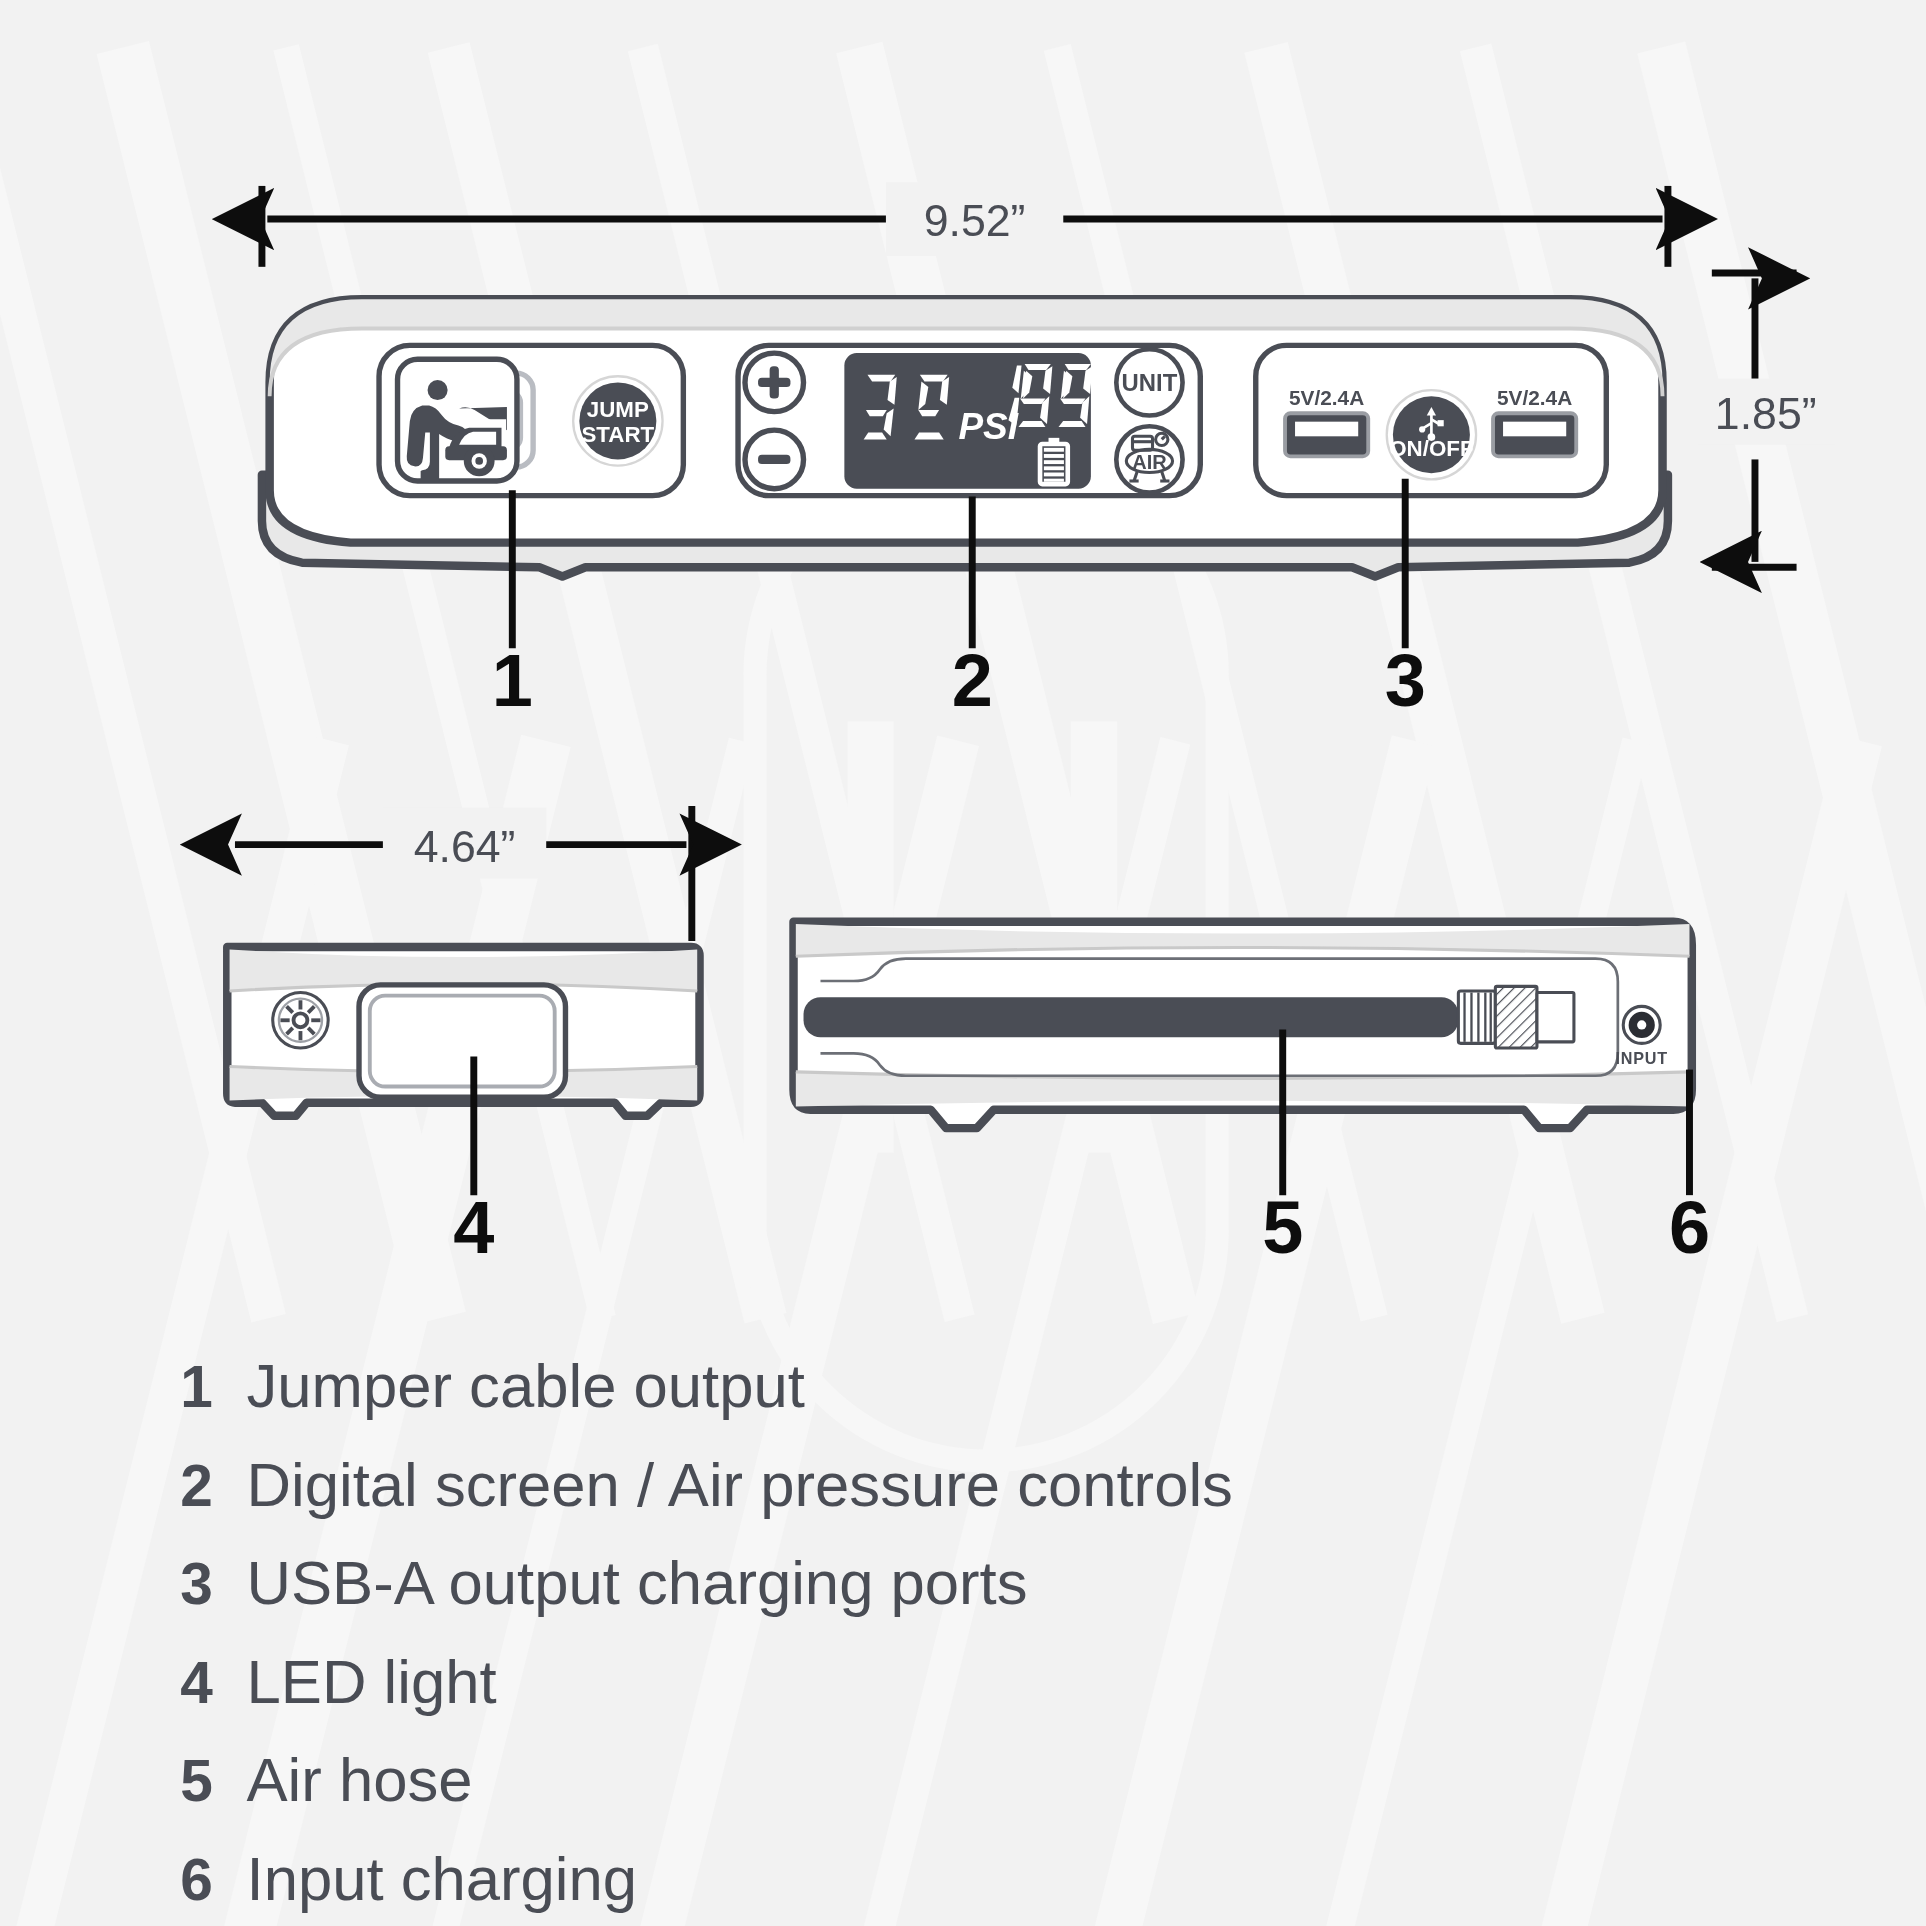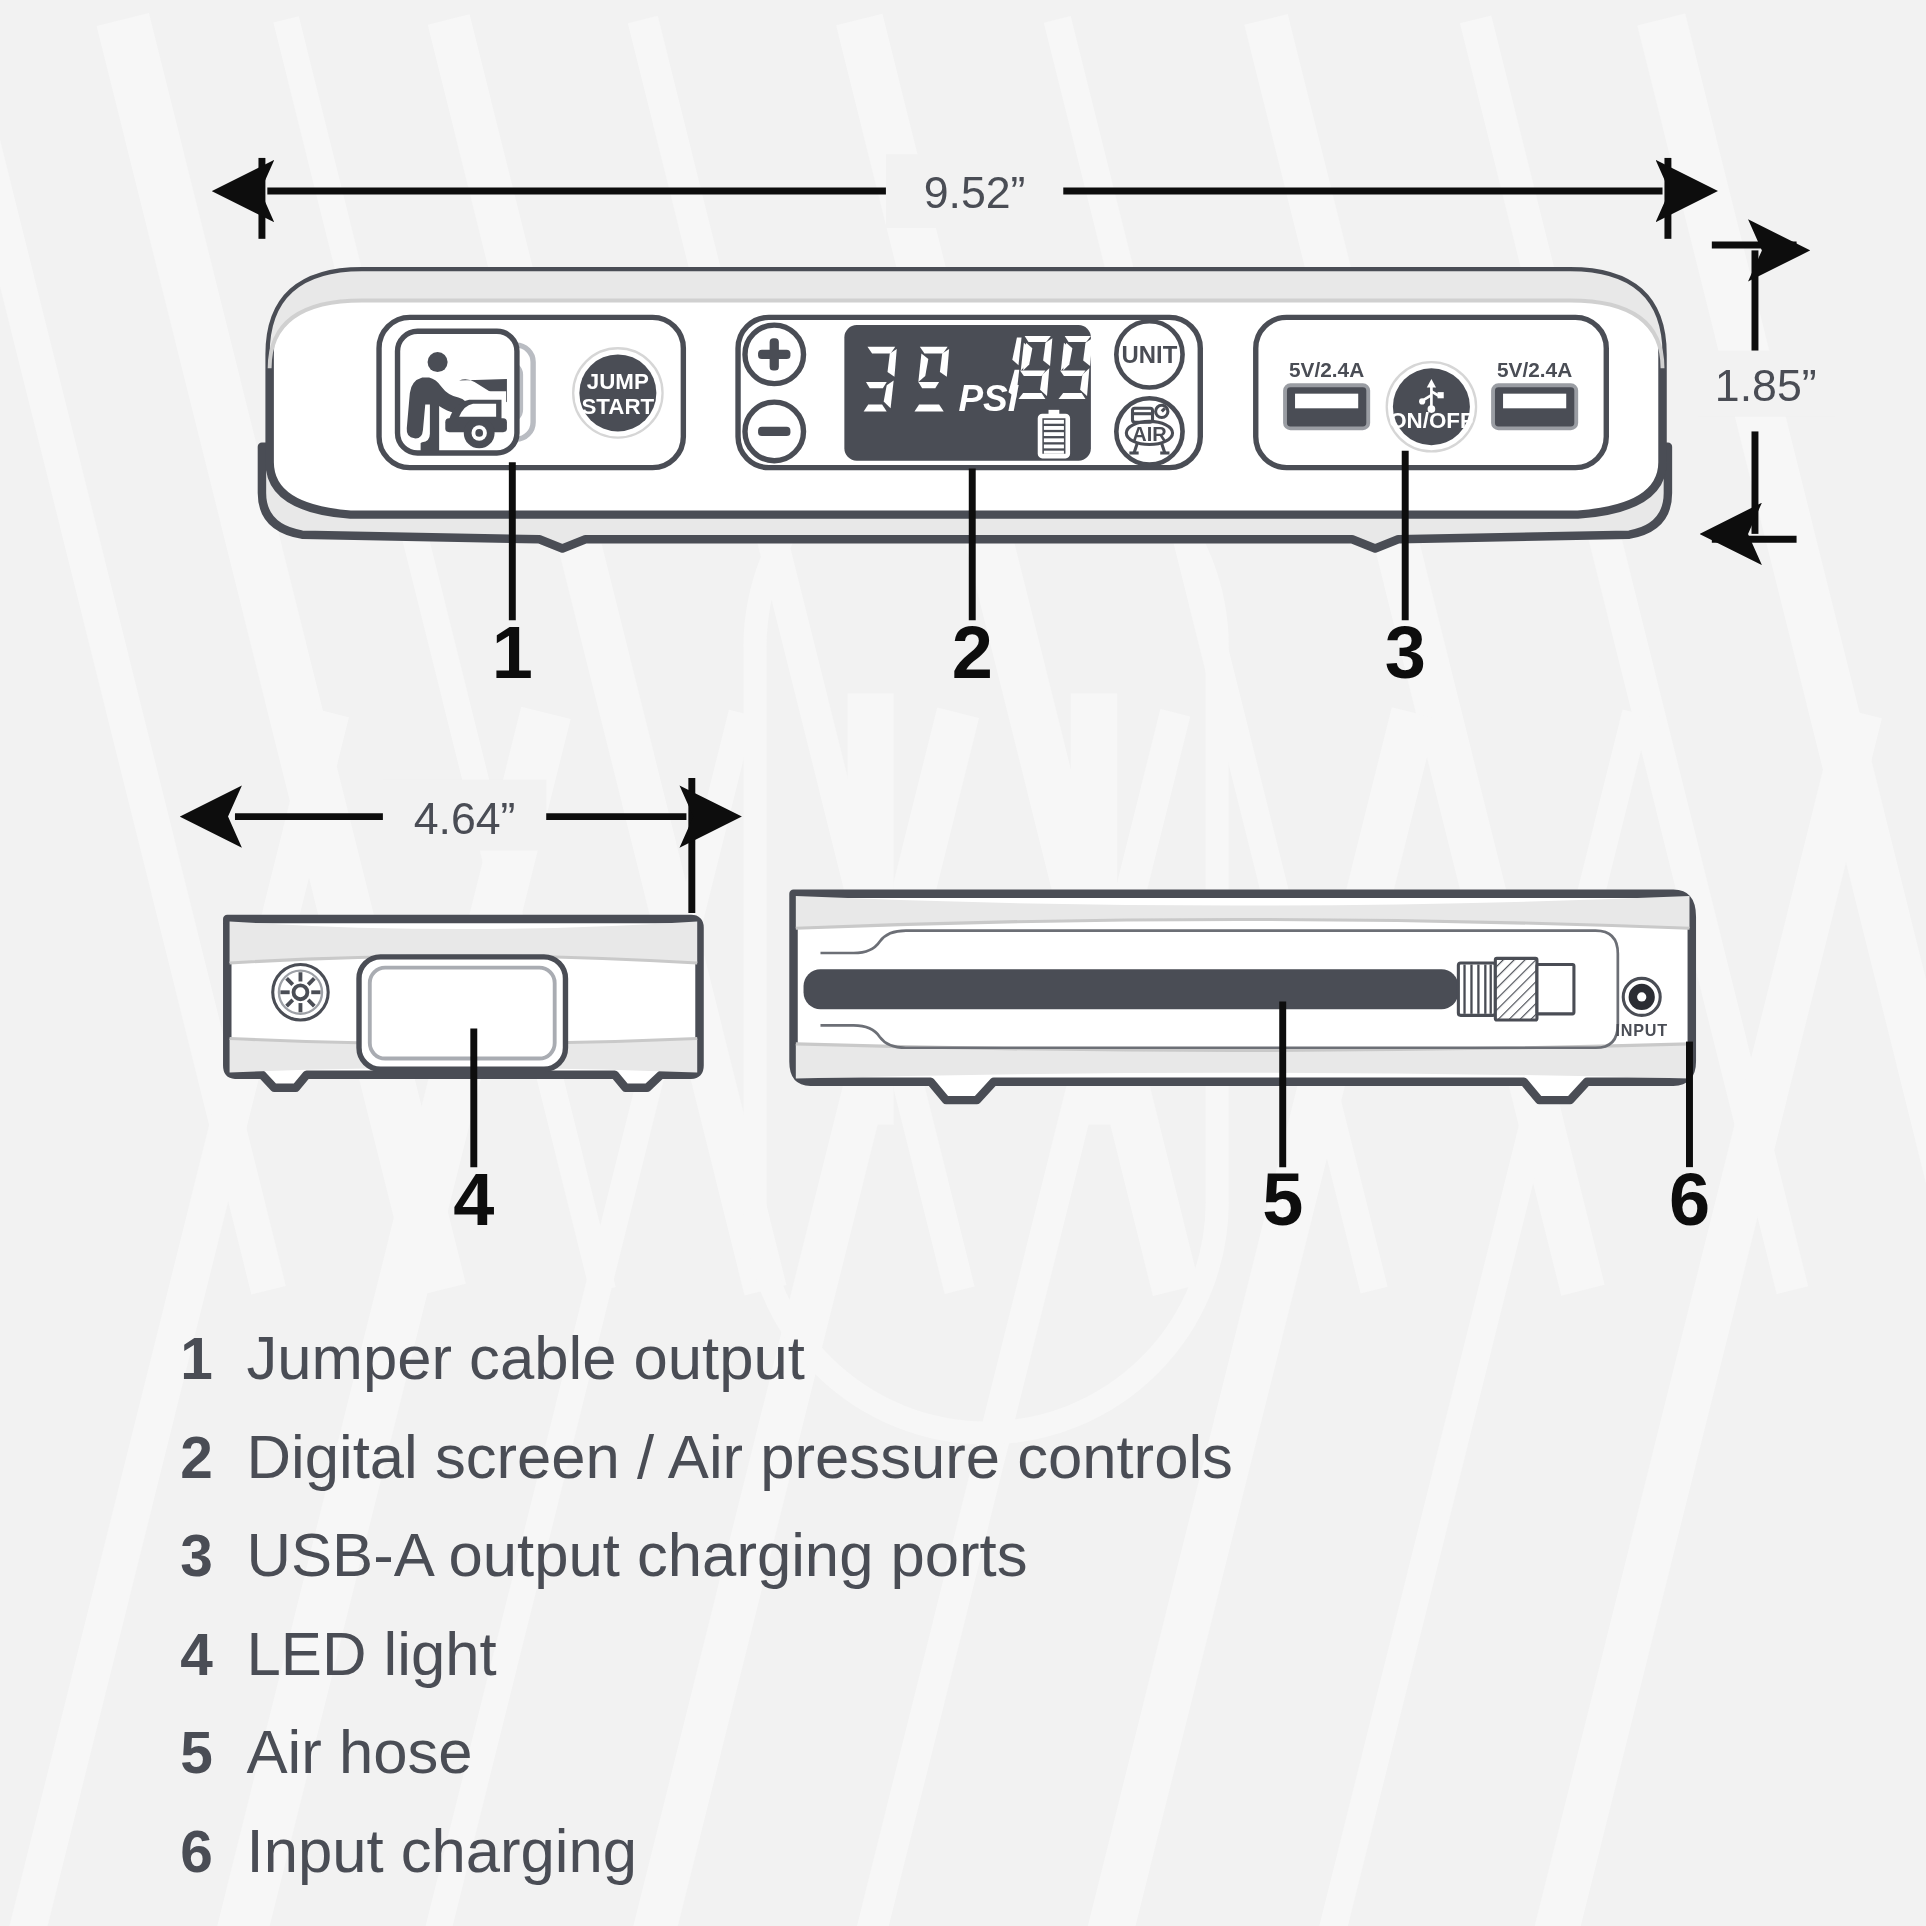--- a/index.html
+++ b/index.html
@@ -3,21 +3,21 @@
 <meta charset="utf-8">
 <style>
   html,body{margin:0;padding:0;}
   body{
     width:1926px;height:1926px;
     background:#f2f2f2;
     font-family:"Liberation Sans", sans-serif;
     overflow:hidden;
     position:relative;
   }
-  #stage{position:absolute;inset:0;}
+  #stage{position:absolute;inset:0;margin-top:28px;}
   svg{display:block;}
   .dimtxt{
     font-family:"Liberation Sans", sans-serif;
     font-size:58px;font-weight:400;fill:#4a4d55;
   }
   .callout{
     font-family:"Liberation Sans", sans-serif;
     font-size:96px;font-weight:700;fill:#0d0d0d;
   }
   .legend-num{

